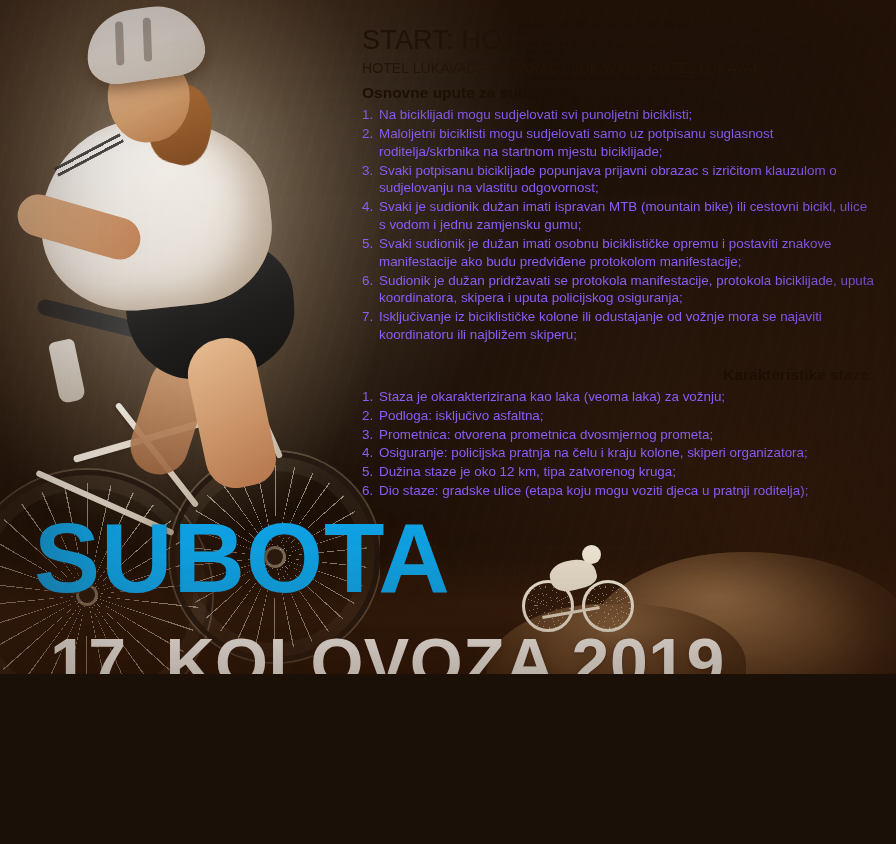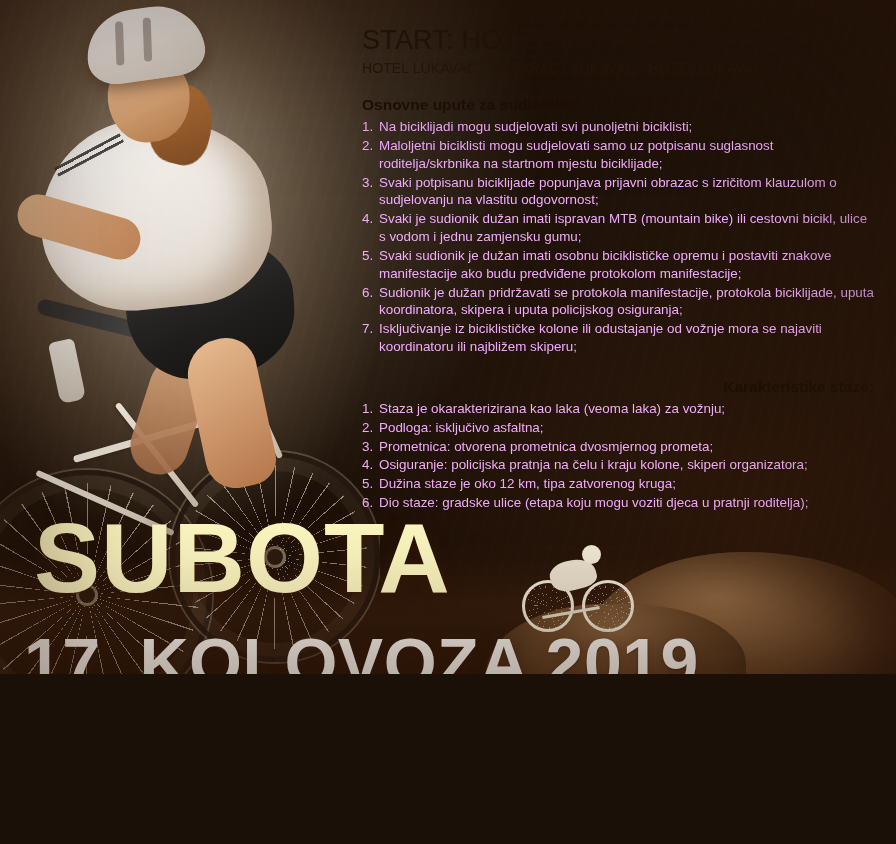--- a/index.html
+++ b/index.html
@@ -233,61 +233,61 @@
     letter-spacing: .2px;
     color: #1f1108;
   }
   .route {
     margin-top: 5px;
     font-size: 14px;
     letter-spacing: .1px;
     color: #241509;
   }
   .sec-title {
-    margin-top: 20px;
+    margin-top: 8px;
     font-size: 15.5px;
     font-weight: bold;
     color: #1d0f06;
   }
   ol.rules {
     margin-top: 4px;
     padding-left: 0;
     list-style: none;
     counter-reset: r;
   }
   ol.rules > li {
     position: relative;
     counter-increment: r;
     padding-left: 17px;
     font-size: 13.4px;
     line-height: 1.33;
-    color: #f0abfc;
+    color: #8b5cf6;
     margin-bottom: 1px;
   }
   ol.rules > li::before {
     content: counter(r) ".";
     position: absolute; left: 0; top: 0;
     font-size: 13.4px;
   }
   .sec-title.second { margin-top: 22px; text-align: right; }
 
   
   .subota {
     position: absolute;
     left: 34px; top: 512px;
     font-size: 99px;
     line-height: .92;
     font-weight: bold;
-    color: #fef9c3;
+    color: #0ea5e9;
     letter-spacing: 1px;
     text-shadow: 0 4px 16px rgba(60,28,8,.55), 0 1px 2px rgba(60,28,8,.6);
   }
   .datum {
     position: absolute;
-    left: 24px; top: 628px;
+    left: 50px; top: 628px;
     font-size: 68px;
     line-height: 1;
     font-weight: bold;
     color: #fdfaf4;
     letter-spacing: .5px;
     text-shadow: 0 4px 16px rgba(60,28,8,.55), 0 1px 2px rgba(60,28,8,.6);
   }
   .vrijeme {
     position: absolute;
     left: 34px; top: 742px;

